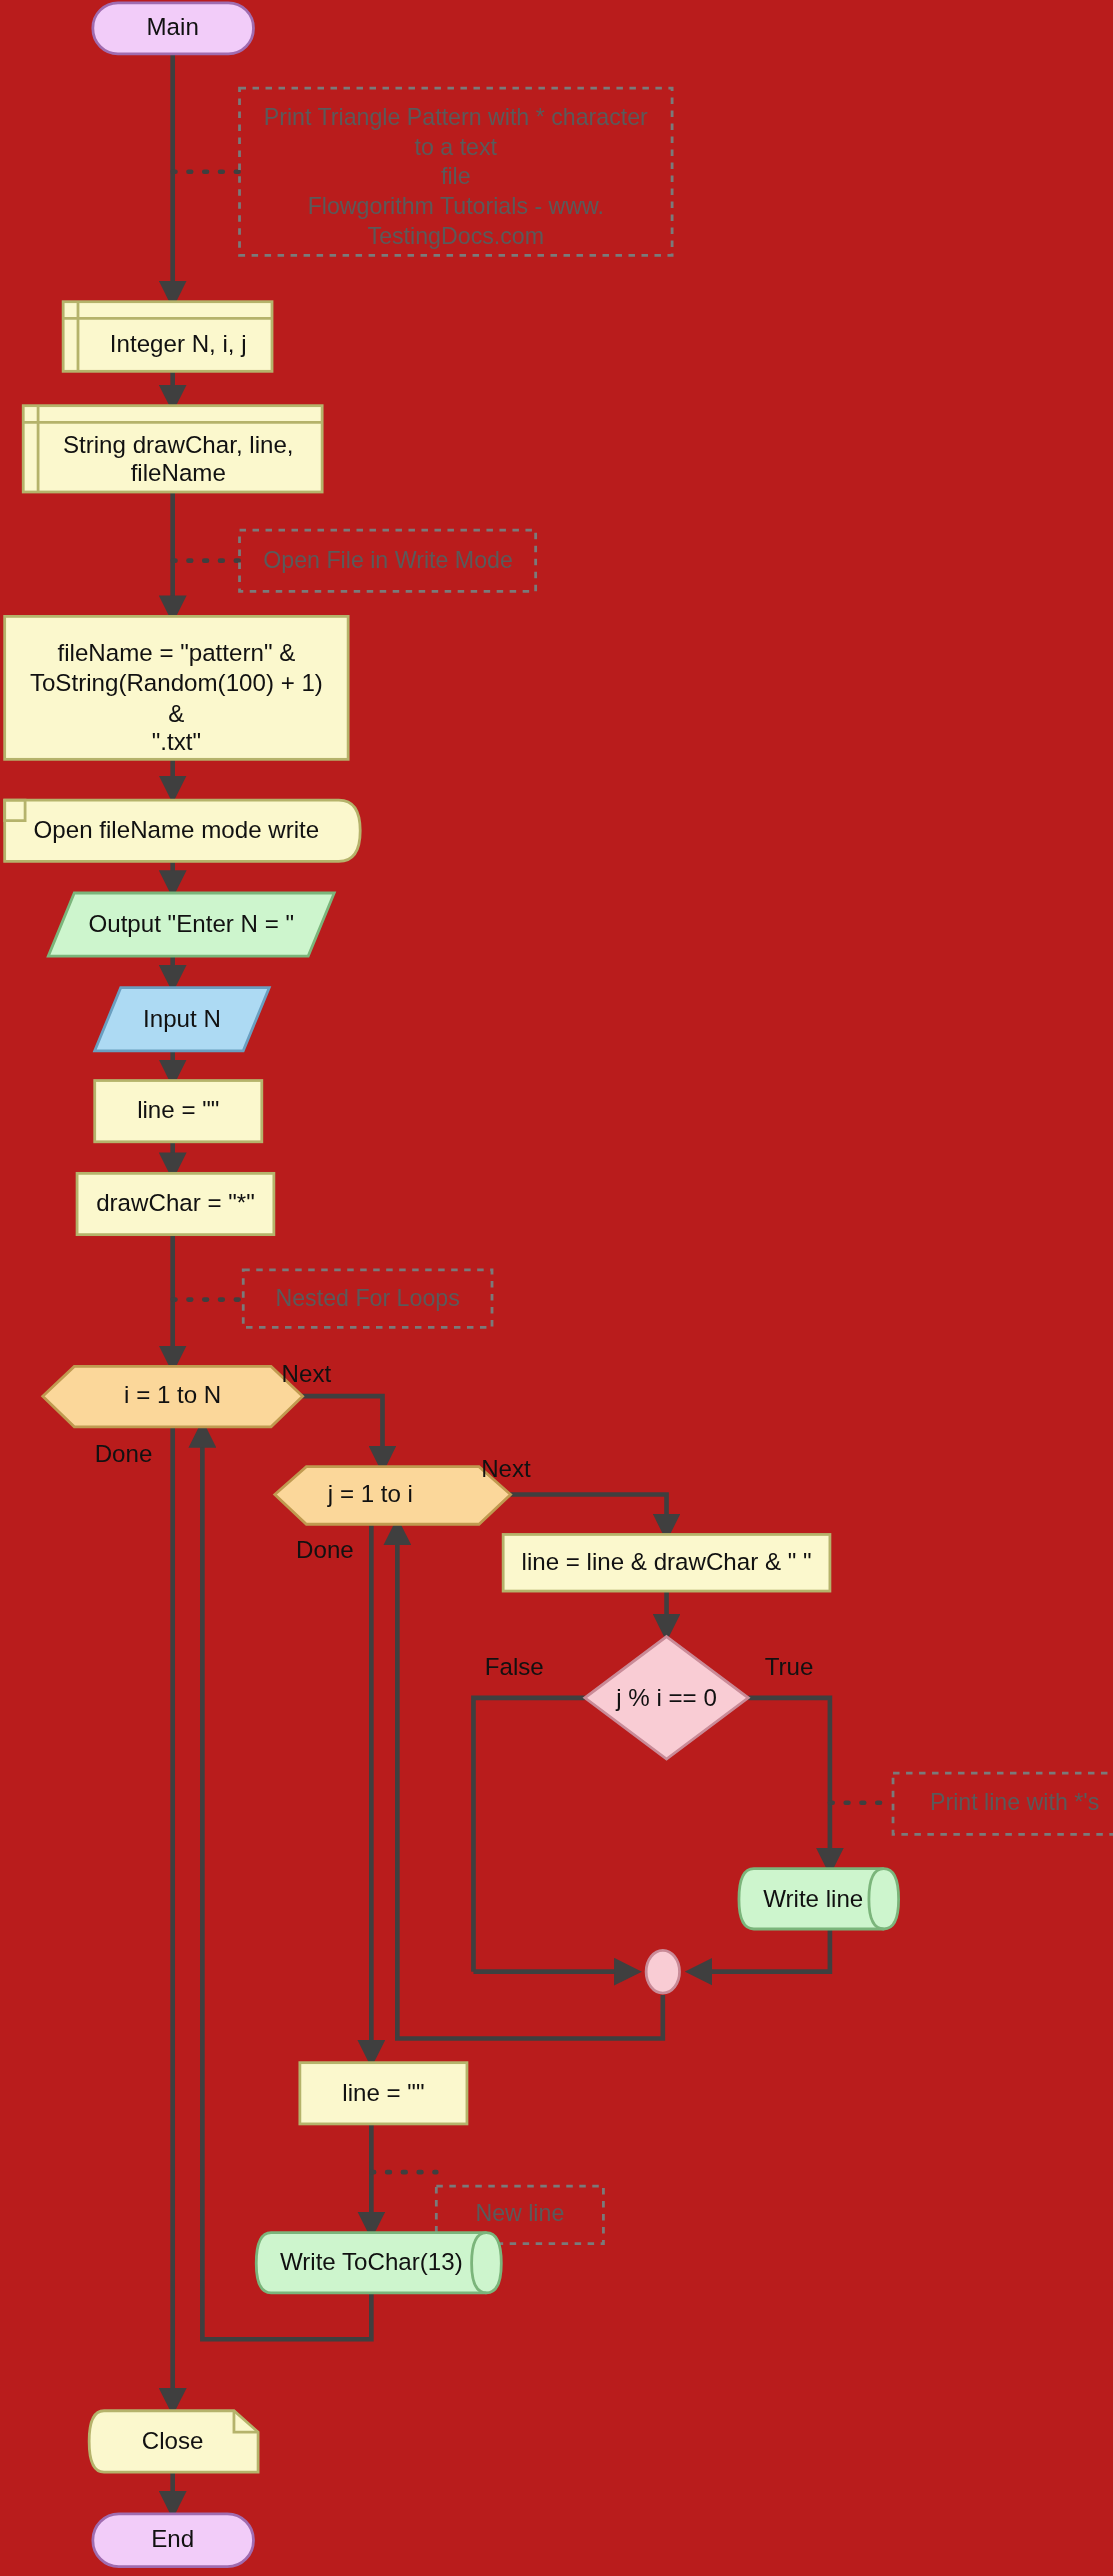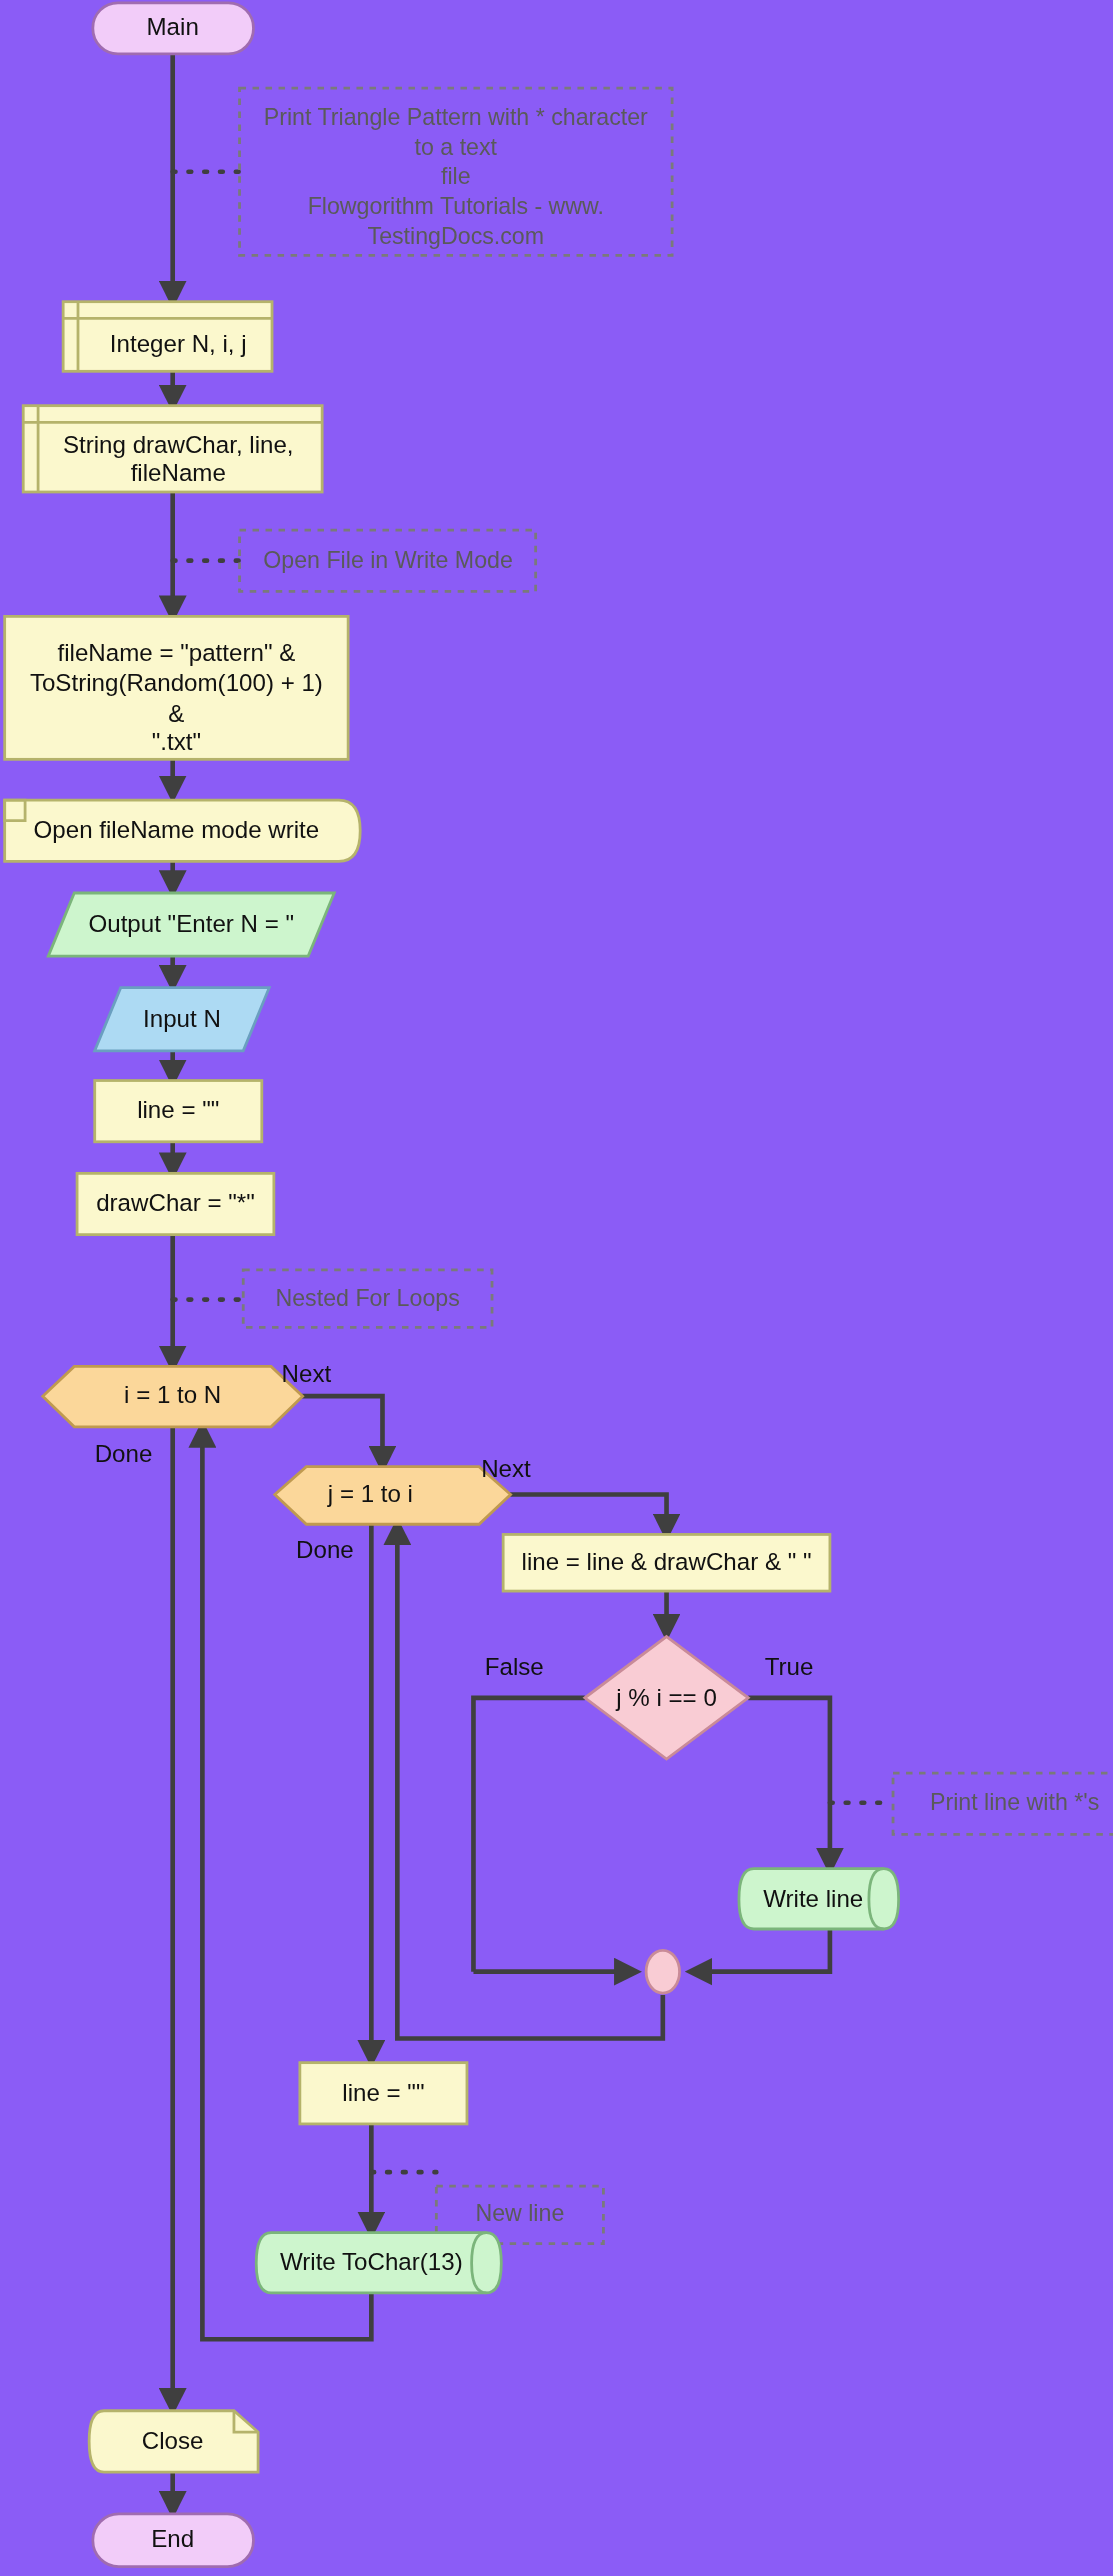--- a/index.html
+++ b/index.html
@@ -11,21 +11,21 @@
   body {
     width: 1114px;
     height: 2576px;
     font-family: "Liberation Sans", sans-serif;
     overflow: hidden;
   }
   #chart-root {
     position: relative;
     width: 1114px;
     height: 2576px;
-    background: #8b5cf6;
+    background: #b91c1c;
   }
   svg#flow {
     display: block;
     width: 1114px;
     height: 2576px;
   }
   .node-text {
     font-family: "Liberation Sans", sans-serif;
     font-size: 26px;
     fill: #111111;

